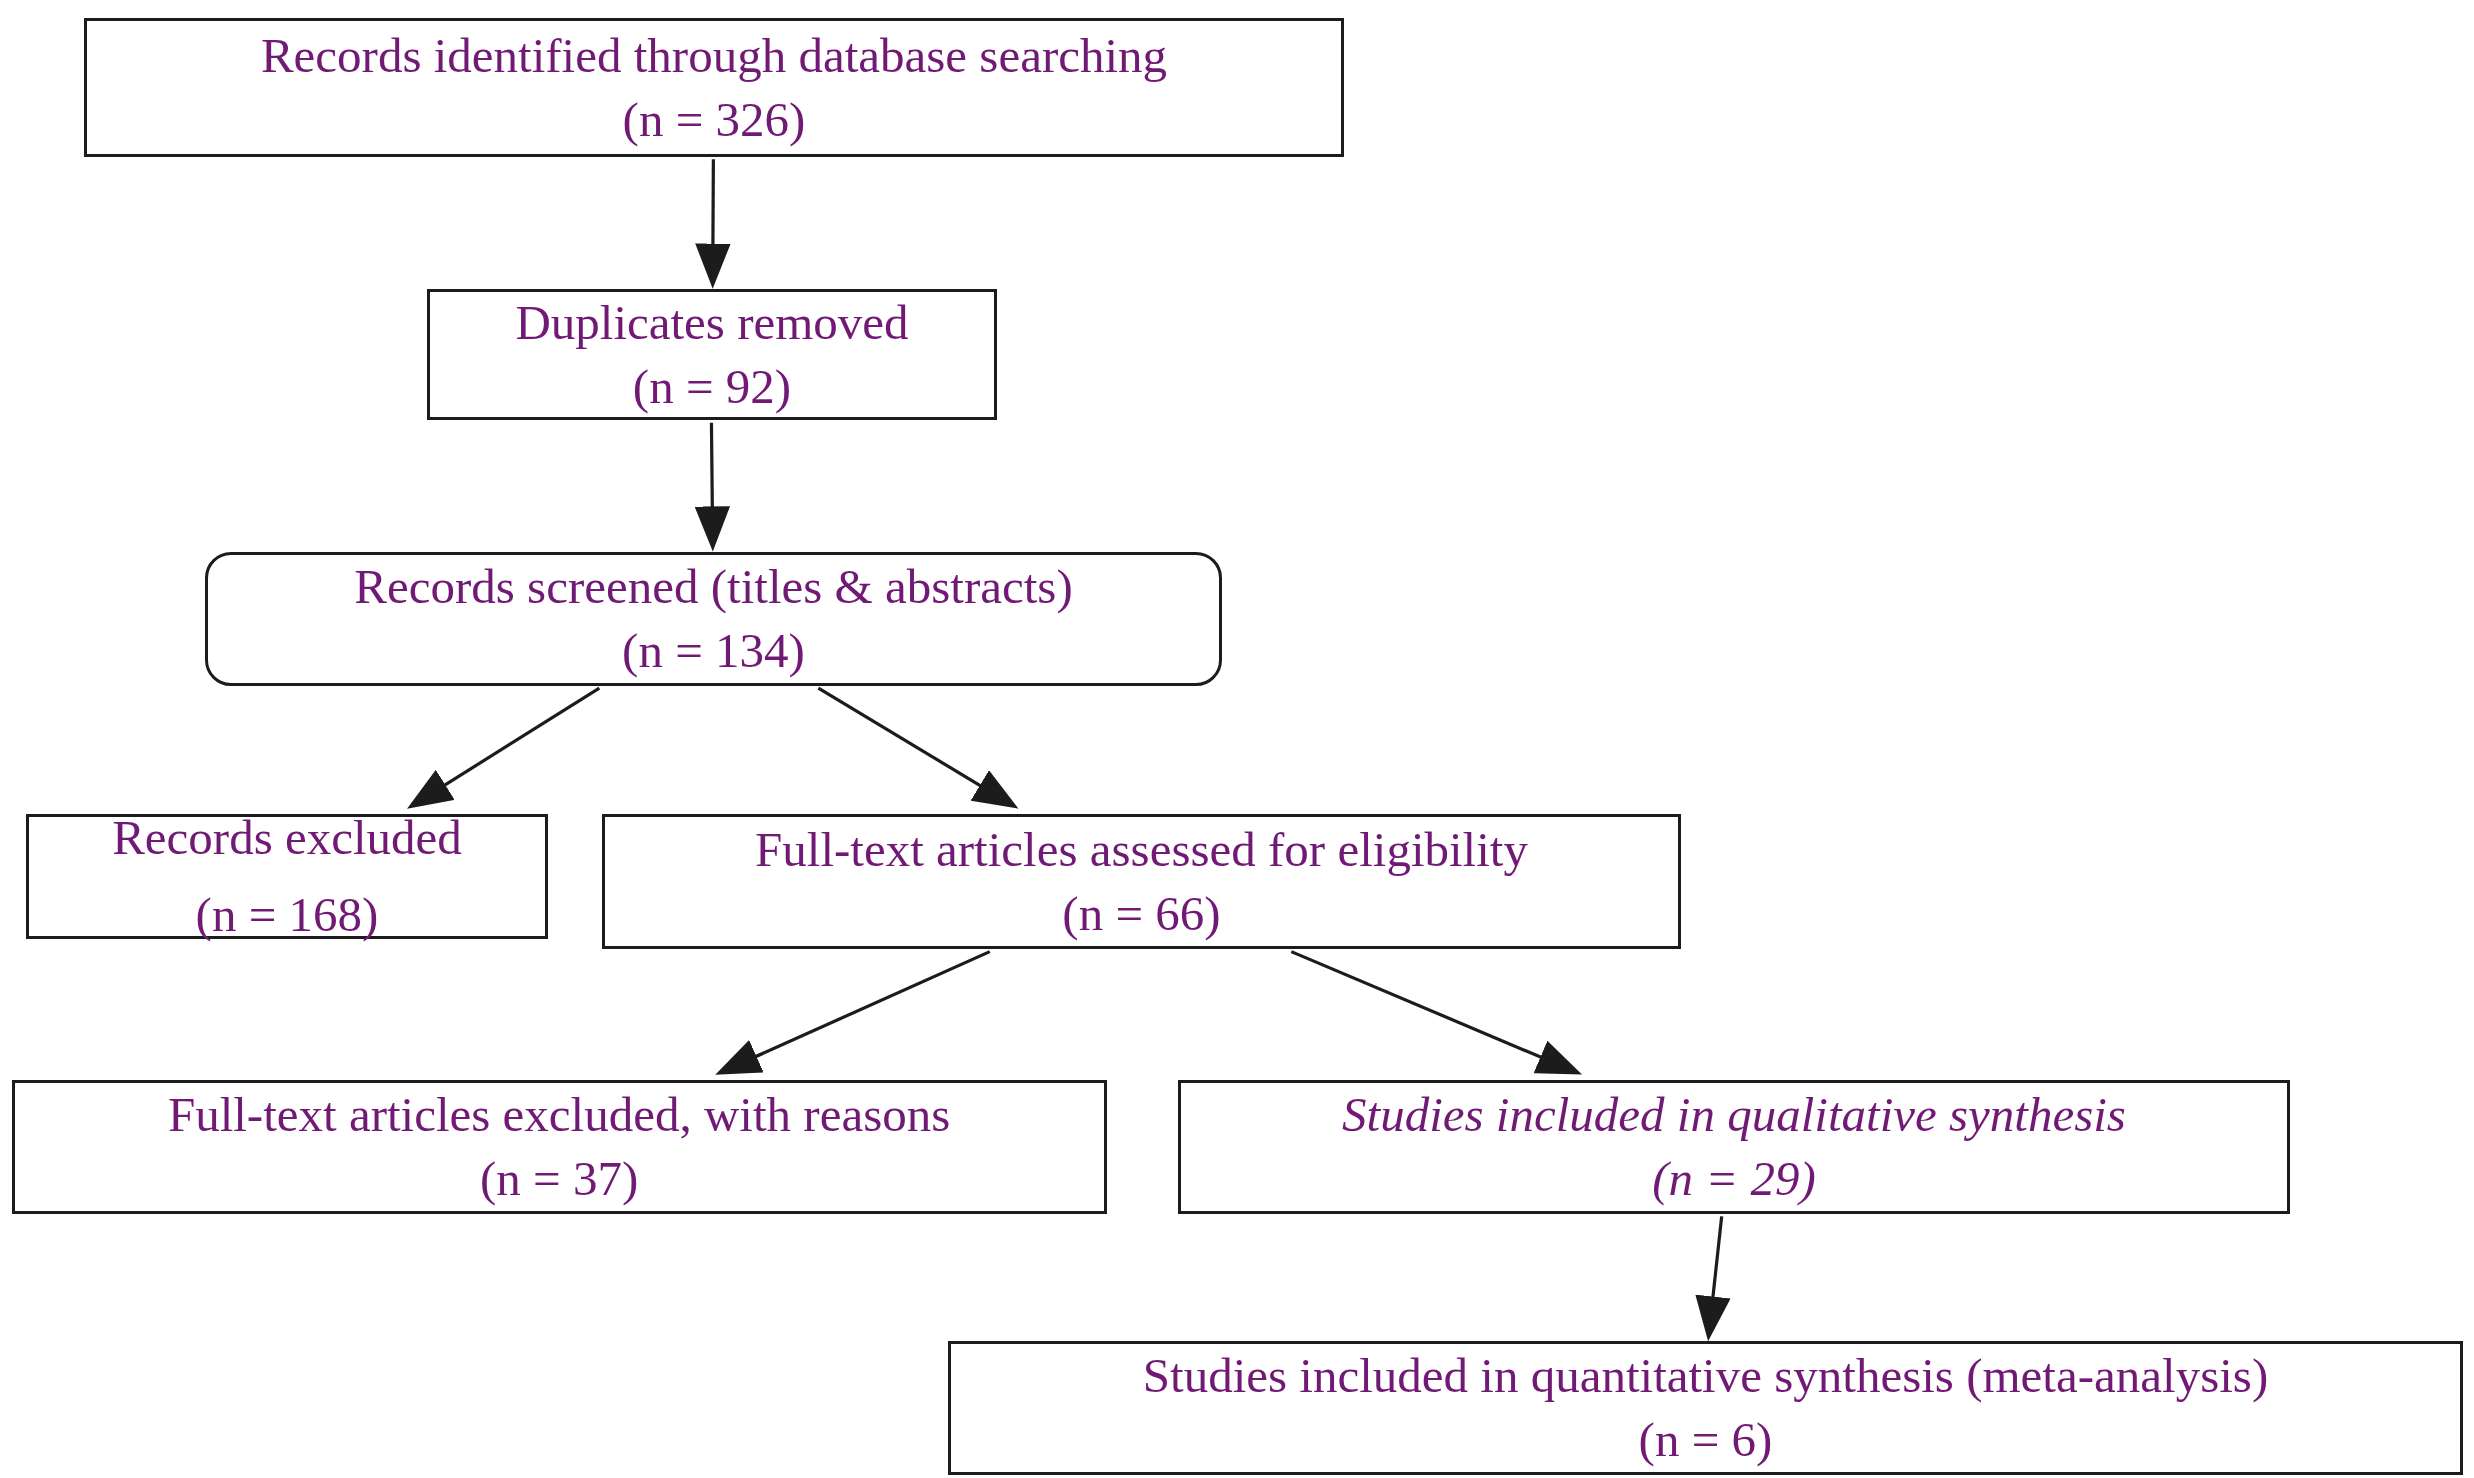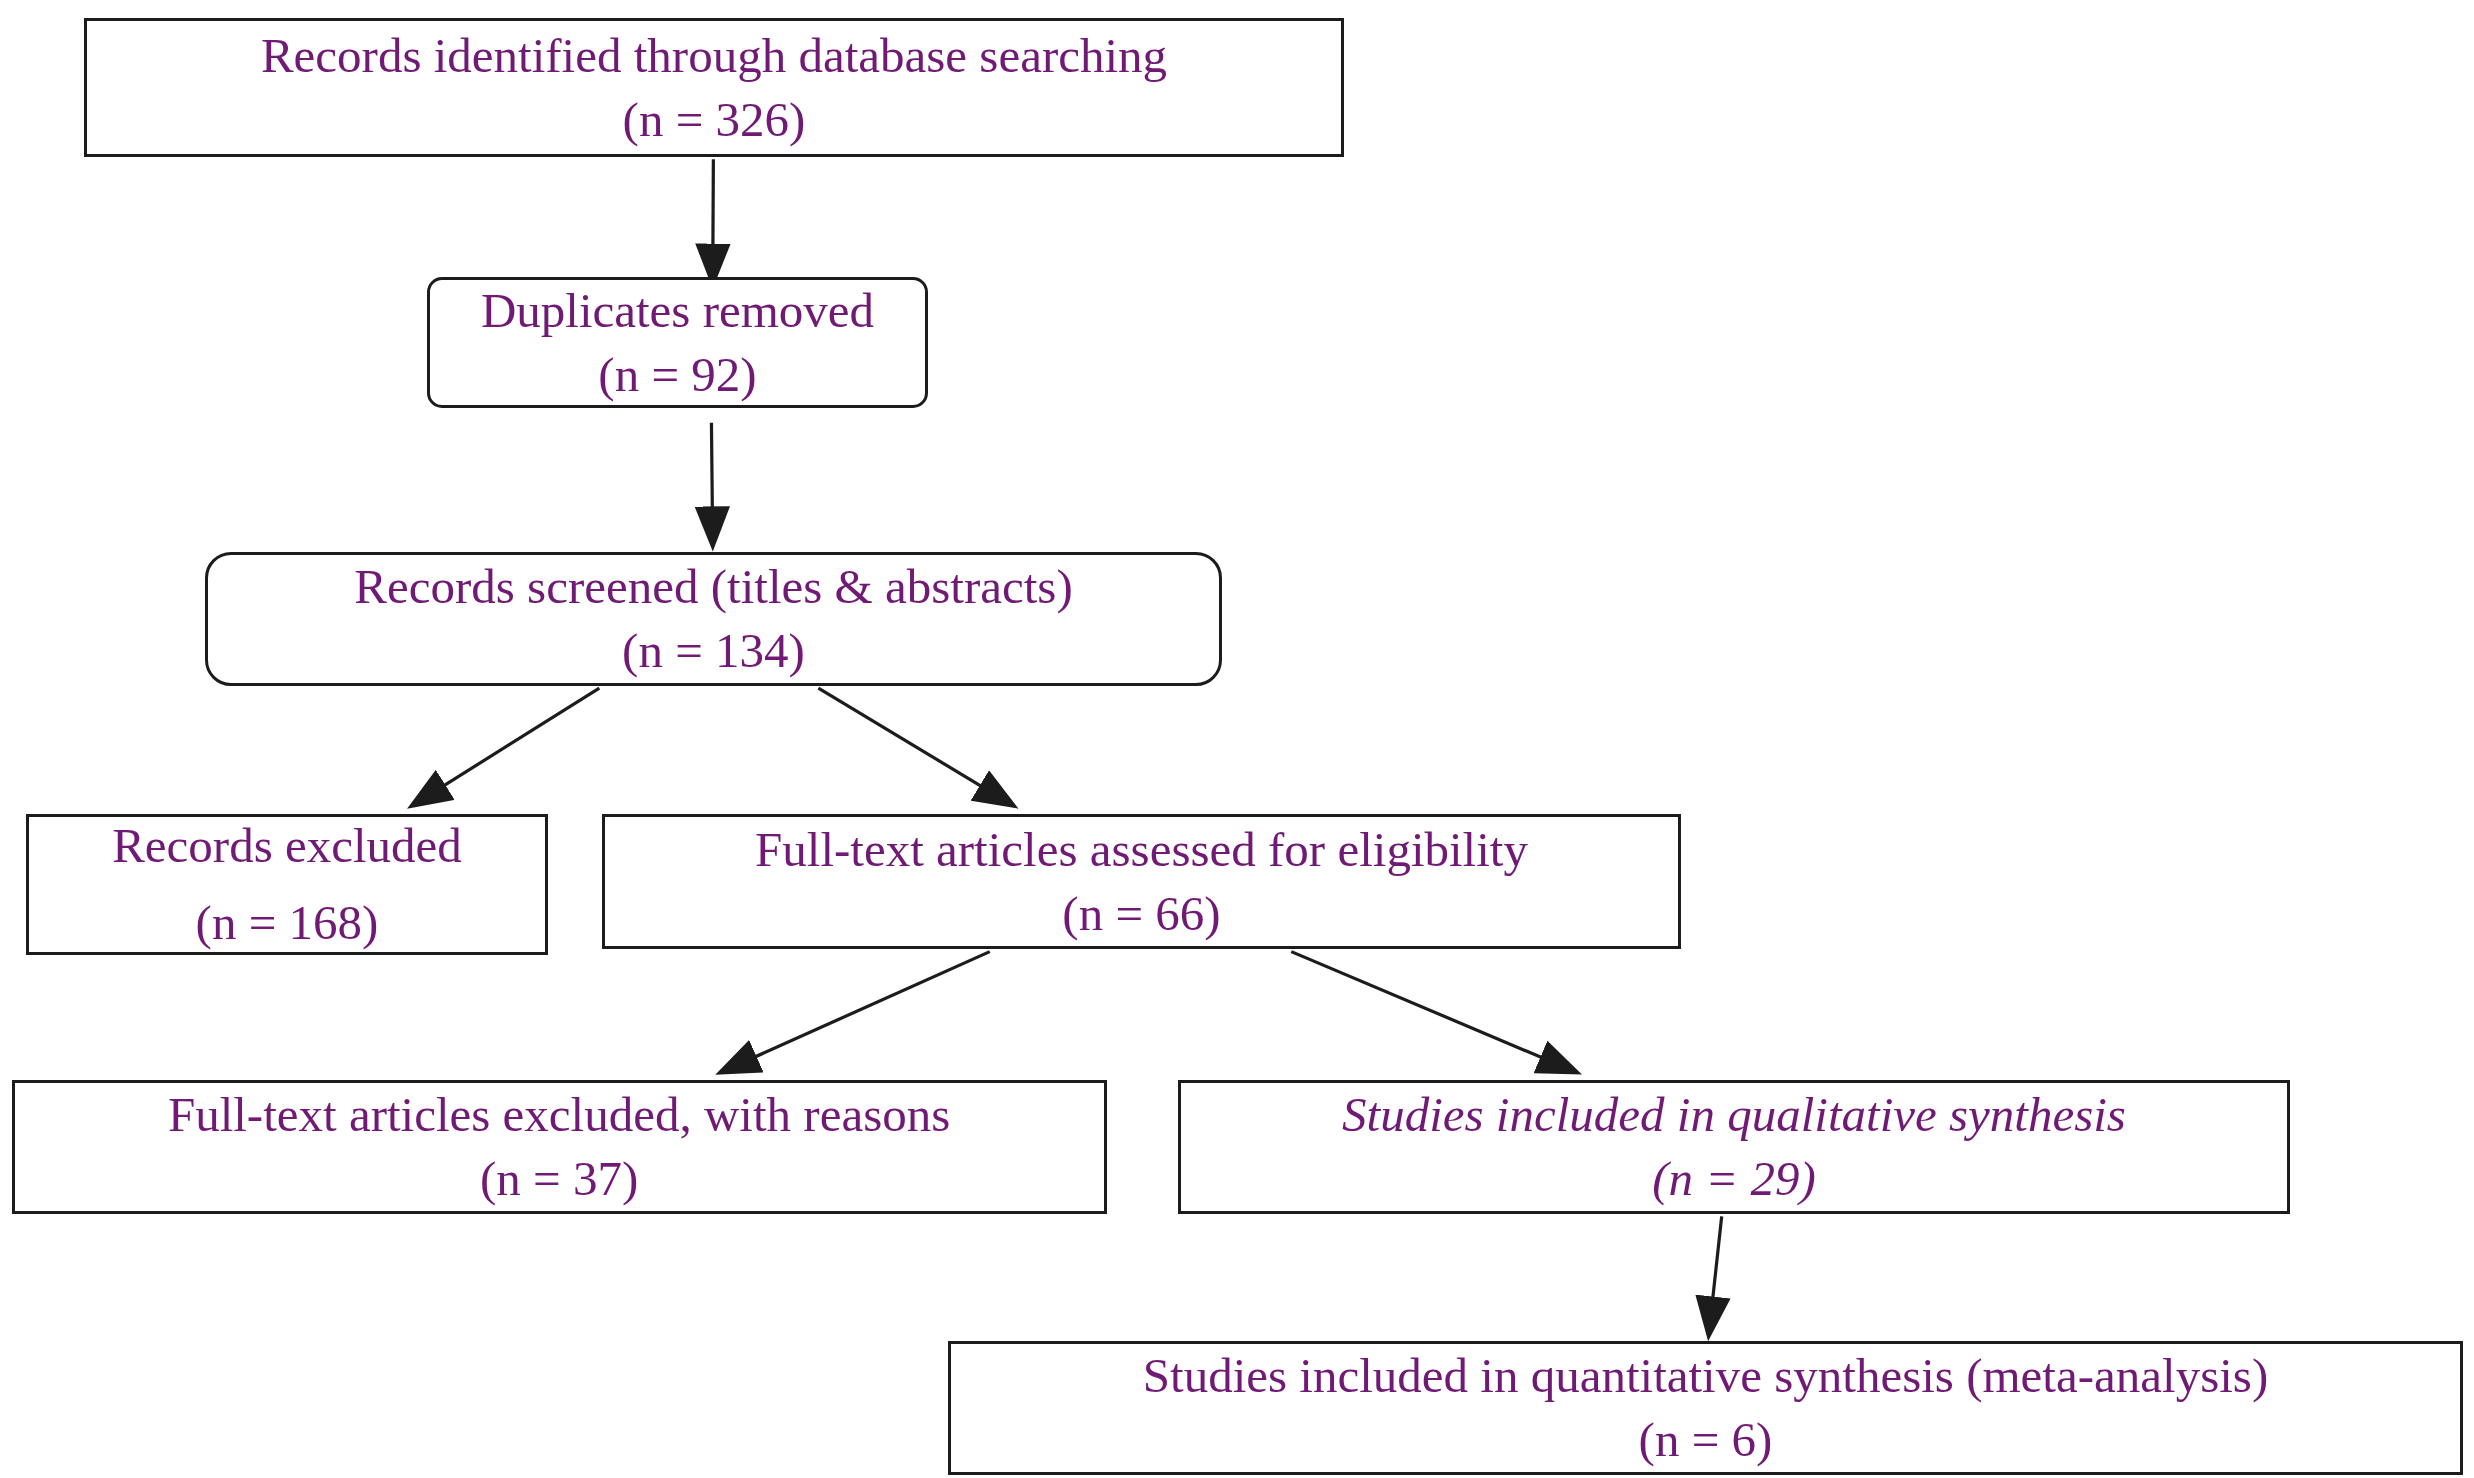--- a/index.html
+++ b/index.html
@@ -24,23 +24,23 @@
     z-index: 2;
   }
   .node .label, .node .count {
     font-size: 49px;
     line-height: 64px;
     white-space: nowrap;
     color: #701a75;
   }
   
   .n1 { left: 84px;  top: 18px;   width: 1260px; height: 139px; }
-  .n2 { left: 427px;  top: 277px;  width: 501px;  height: 131px; border-radius: 15px; }
+  .n2 { left: 427px;  top: 289px;  width: 570px;  height: 131px; }
   .n3 { left: 205px;  top: 552px;  width: 1017px; height: 134px; border-radius: 26px; }
-  .n4 { left: 26px;   top: 814px; width: 522px;  height: 141px; gap: 13px; }
+  .n4 { left: 26px;   top: 814px; width: 522px;  height: 125px; gap: 13px; }
   .n5 { left: 602px;  top: 814px; width: 1079px; height: 135px; }
   .n6 { left: 11.6px;   top: 1080px; width: 1095px; height: 134px; }
   .n7 { left: 1178px; top: 1080px; width: 1112px; height: 134px; font-style: italic; }
   .n8 { left: 948px; top: 1341px; width: 1515px; height: 134px; }
   #edges {
     position: absolute;
     left: 0; top: 0;
     width: 2475px; height: 1478px;
     z-index: 1;
   }

